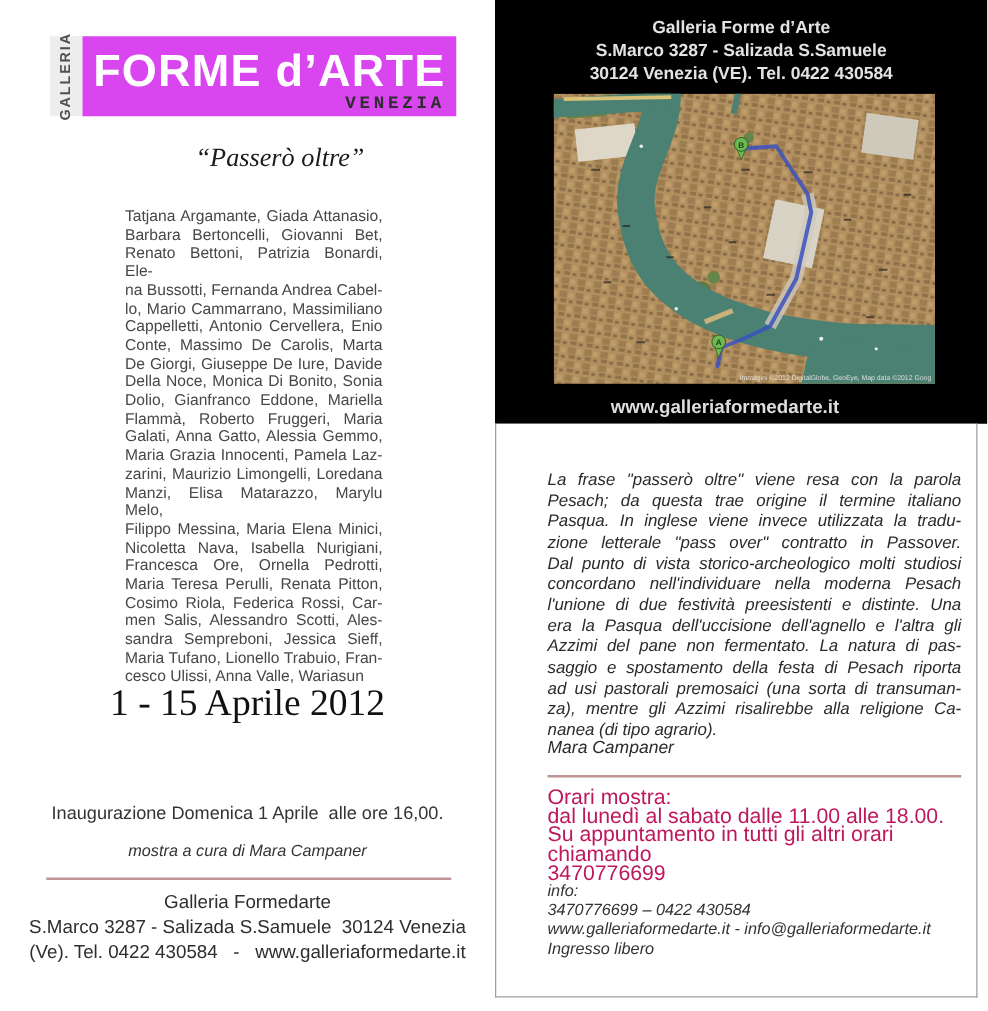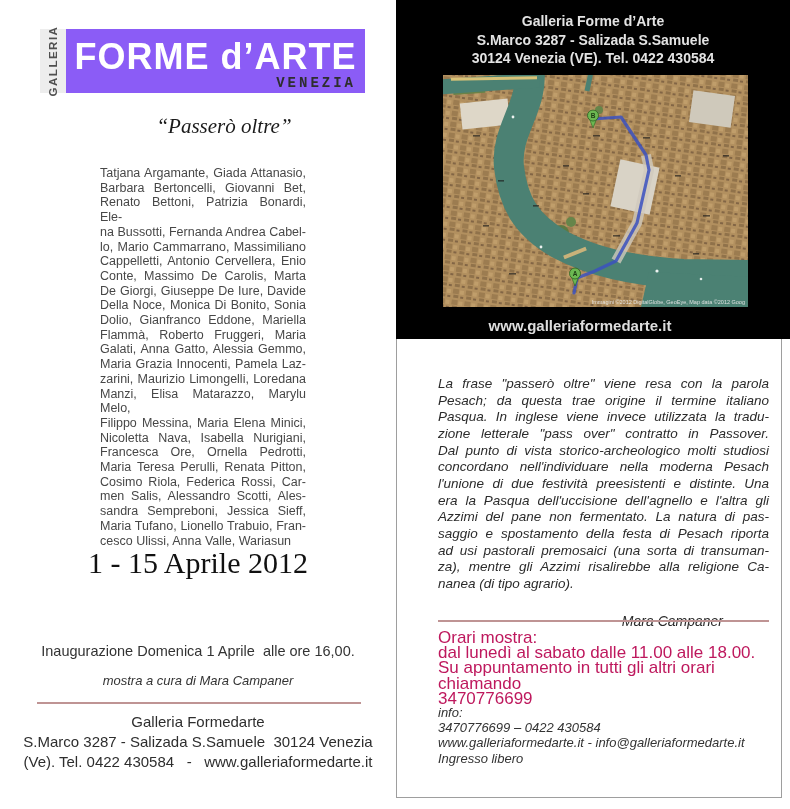--- a/index.html
+++ b/index.html
@@ -13,21 +13,21 @@
   .logo-strip {
     width:26px; height:64px; background:#ededed; position:relative; flex:none;
   }
   .logo-strip span {
     position:absolute; left:50%; top:50%;
     transform:translate(-50%,-50%) rotate(-90deg);
     white-space:nowrap; font-size:11.5px; font-weight:bold;
     letter-spacing:1.5px; color:#4f4f4f;
   }
   .logo-red {
-    flex:1; background:#8b5cf6; position:relative; display:flex;
+    flex:1; background:#d946ef; position:relative; display:flex;
     align-items:center; justify-content:center;
   }
   .logo-main {
     color:#fff; font-weight:bold; font-size:36px; letter-spacing:1px;
     margin-top:-8px; white-space:nowrap;
   }
   .logo-city {
     position:absolute; right:9px; bottom:2px; color:#2e2e2e;
     font-size:14px; font-weight:bold; letter-spacing:3px;font-family:Liberation Mono, monospace;
   }
@@ -79,22 +79,22 @@
   }
   .white-box {
     position:absolute; left:396px; top:339px; width:386px; height:459px;
     background:#fff; border:1px solid #9e9e9e; border-top:none;
   }
   .essay {
     position:absolute; left:41px; top:37px; width:331px;
     font-style:italic; font-size:13.5px; line-height:16.65px; color:#2b2b2b;
   }
   .essay-author {
-    position:absolute; left:41px; top:250px; width:331px; text-align:right;
-    padding-right:46px; font-style:italic; font-size:14px; color:#2b2b2b;margin-top:24px;
+    position:absolute; left:41px; top:250px; width:331px; text-align:left;
+    padding-right:46px; font-style:italic; font-size:14px; color:#2b2b2b;
   }
   .r-divider {
     position:absolute; left:41px; top:281px; width:331px; height:0;
     border-top:2px solid #bf9494;
   }
   .hours {
     position:absolute; left:41px; top:291px; width:340px;
     font-size:17px; line-height:15.2px; color:#be185d;
   }
   .info {

